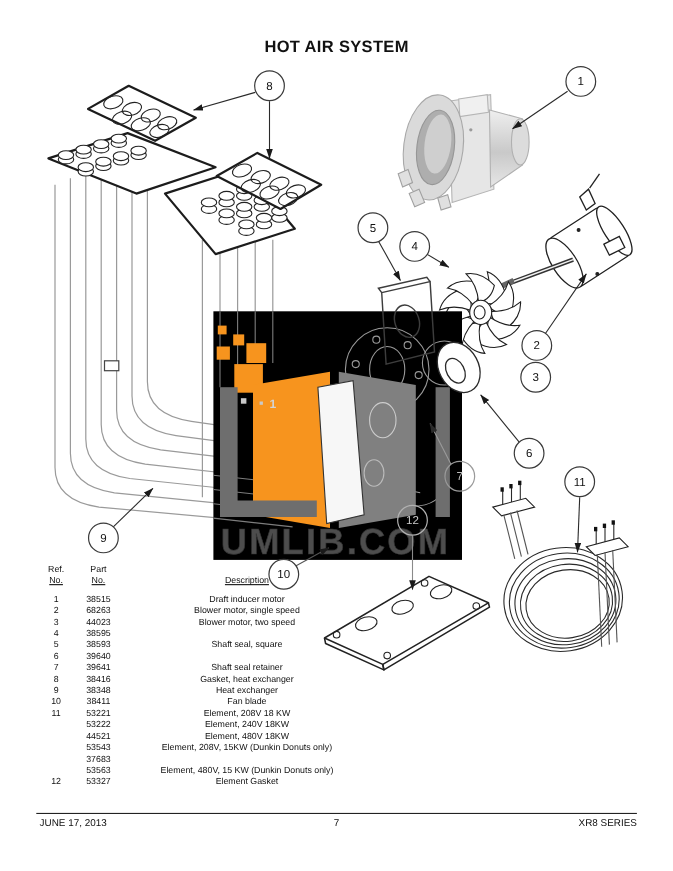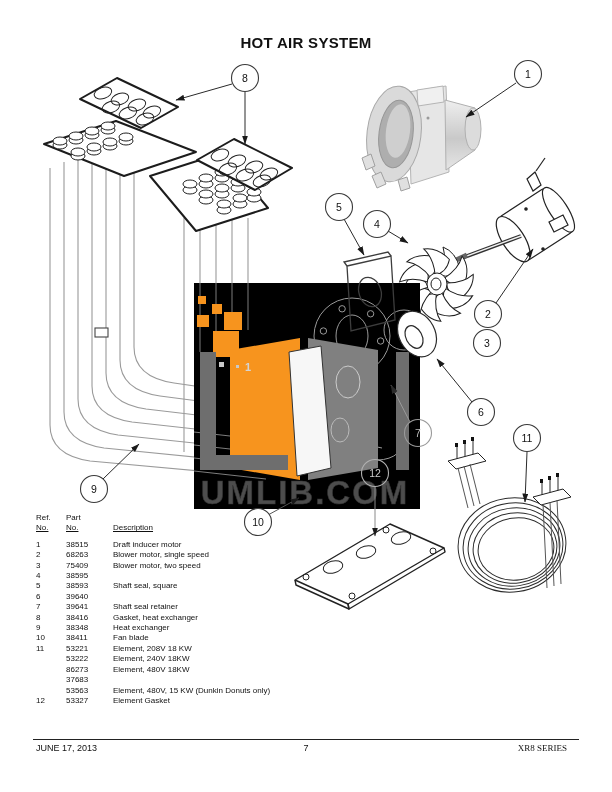--- a/index.html
+++ b/index.html
@@ -8,27 +8,27 @@
         box-shadow:0 0 6px rgba(0,0,0,.25);}
   .title{position:absolute;top:34px;left:0;width:612px;text-align:center;
          font-size:15px;font-weight:bold;letter-spacing:.3px;margin:0;}
   svg.diagram{position:absolute;left:0;top:0;}
   
   .ptable{position:absolute;left:36px;top:513px;width:300px;font-size:8px;line-height:10.4px;}
   .pt-grid{display:grid;grid-template-columns:30px 47px auto;}
   .pt-head span{font-weight:normal;}
   .pt-head .u{text-decoration:underline;}
   .pt-body{margin-top:6px;}
-  .cell{white-space:nowrap;}
+  .cell{white-space:nowrap;text-align:center;}
   
   .footer-rule{position:absolute;left:33px;top:739px;width:546px;border-top:1.6px solid #222;}
   .footer{position:absolute;left:33px;top:743px;width:546px;font-size:9px;}
   .footer .f-date{position:absolute;left:3px;top:0;}
   .footer .f-page{position:absolute;left:0;width:546px;text-align:center;top:0;}
-  .footer .f-series{position:absolute;right:12px;top:0;font-family:Liberation Serif, serif;}
+  .footer .f-series{position:absolute;right:0;top:0;}
 </style>
 </head>
 <body>
 
 <div class="page">
 
   <h1 class="title">HOT AIR SYSTEM</h1>
 
   <svg class="diagram" width="612" height="792" viewBox="0 0 612 792">
     <defs>
@@ -396,21 +396,21 @@
           <span class="cell">38515</span>
           <span class="cell">Draft inducer motor</span>
         </div>
       <div class="pt-grid">
           <span class="cell">2</span>
           <span class="cell">68263</span>
           <span class="cell">Blower motor, single speed</span>
         </div>
       <div class="pt-grid">
           <span class="cell">3</span>
-          <span class="cell">75409</span>
+          <span class="cell">44023</span>
           <span class="cell">Blower motor, two speed</span>
         </div>
       <div class="pt-grid">
           <span class="cell">4</span>
           <span class="cell">38595</span>
         </div>
       <div class="pt-grid">
           <span class="cell">5</span>
           <span class="cell">38593</span>
           <span class="cell">Shaft seal, square</span>
@@ -444,22 +444,27 @@
           <span class="cell">53221</span>
           <span class="cell">Element, 208V 18 KW</span>
         </div>
       <div class="pt-grid">
           <span class="cell"></span>
           <span class="cell">53222</span>
           <span class="cell">Element, 240V 18KW</span>
         </div>
       <div class="pt-grid">
           <span class="cell"></span>
-          <span class="cell">86273</span>
+          <span class="cell">44521</span>
           <span class="cell">Element, 480V 18KW</span>
+        </div>
+      <div class="pt-grid">
+          <span class="cell"></span>
+          <span class="cell">53543</span>
+          <span class="cell">Element, 208V, 15KW (Dunkin Donuts only)</span>
         </div>
       <div class="pt-grid">
           <span class="cell"></span>
           <span class="cell">37683</span>
         </div>
       <div class="pt-grid">
           <span class="cell"></span>
           <span class="cell">53563</span>
           <span class="cell">Element, 480V, 15 KW (Dunkin Donuts only)</span>
         </div>

